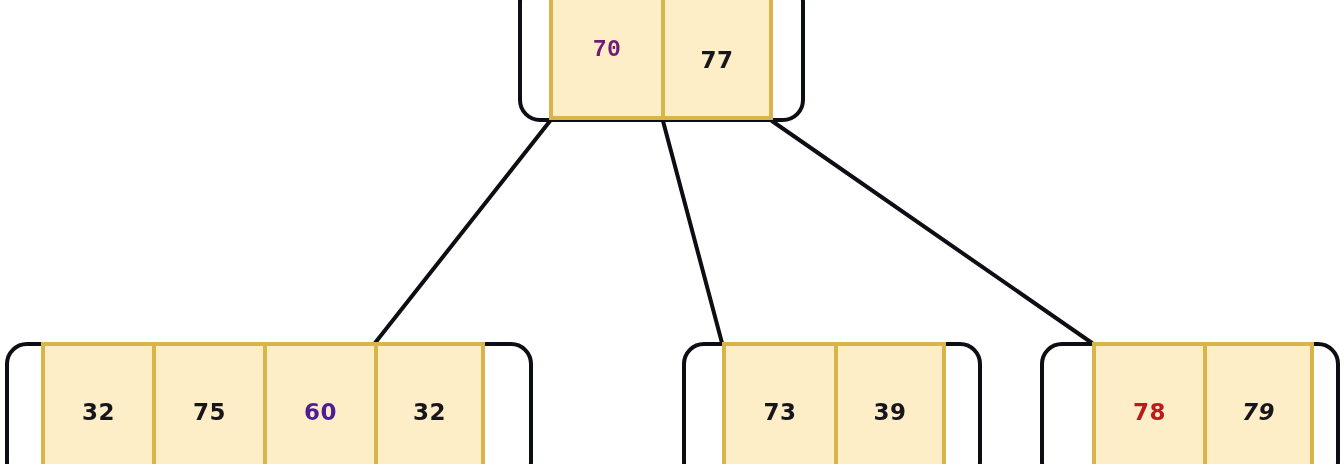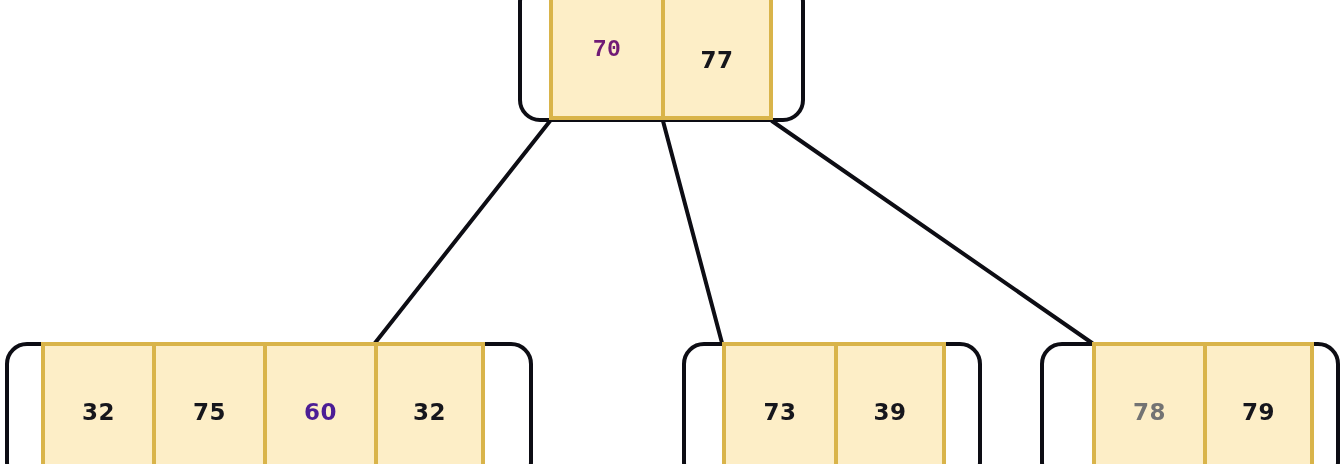--- a/index.html
+++ b/index.html
@@ -104,21 +104,21 @@
         <div class="cell" style="width: 112px; height: 100%; background: rgb(253, 238, 199); border-color: rgb(217, 180, 74);">
           <span class="cell-value" style="color: rgb(22, 22, 28); text-align: center;">73</span>
         </div>
         <div class="cell" style="width: 112px; height: 100%; background: rgb(253, 238, 199); border-color: rgb(217, 180, 74);">
           <span class="cell-value" style="color: rgb(22, 22, 28);">39</span>
         </div>
       </div>
       <div class="node" style="left: 1040px; top: 342px; width: 300px; height: 142px; border-color: rgb(13, 13, 20);"></div>
       <div class="cells" style="left: 1092px; top: 342px; width: 222px; height: 140px;">
         <div class="cell" style="width: 111px; height: 100%; background: rgb(253, 238, 199); border-color: rgb(217, 180, 74);">
-          <span class="cell-value" style="color: #737373;">78</span>
+          <span class="cell-value" style="color: #b91c1c;">78</span>
         </div>
         <div class="cell" style="width: 111px; height: 100%; background: rgb(253, 238, 199); border-color: rgb(217, 180, 74);">
-          <span class="cell-value" style="color: rgb(22, 22, 28);">79</span>
+          <span class="cell-value" style="color: rgb(22, 22, 28); font-style: italic;">79</span>
         </div>
       </div>
     </div>
 
 </div>
 
 </body></html>

